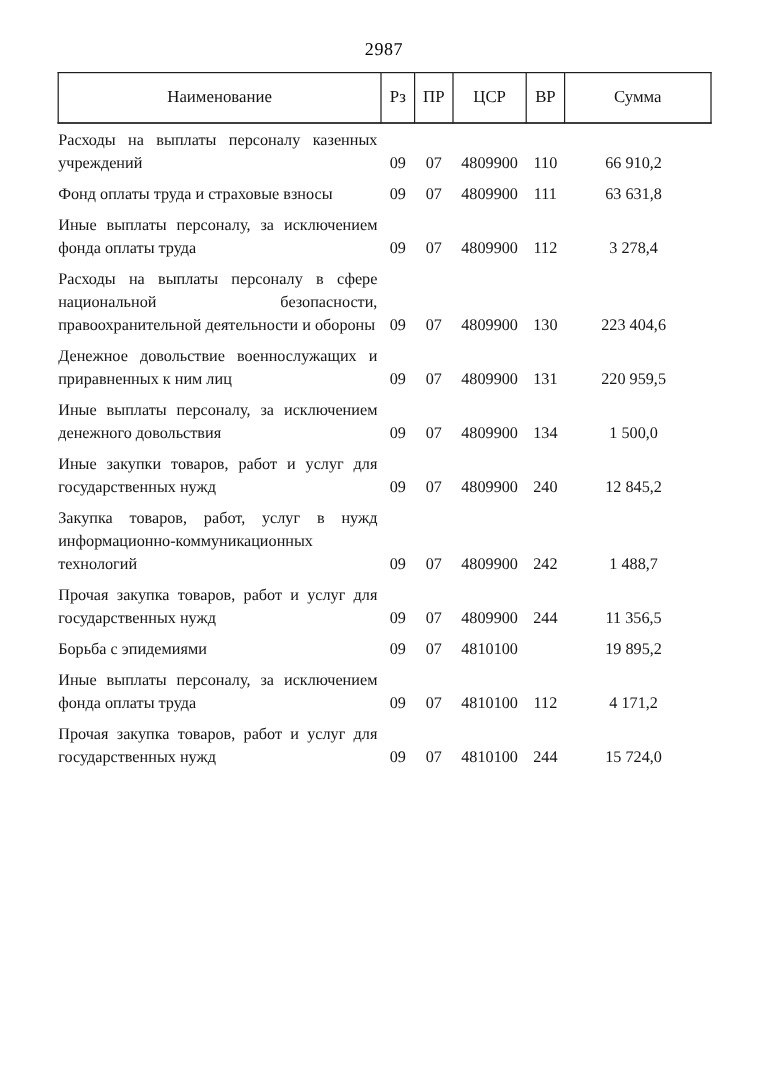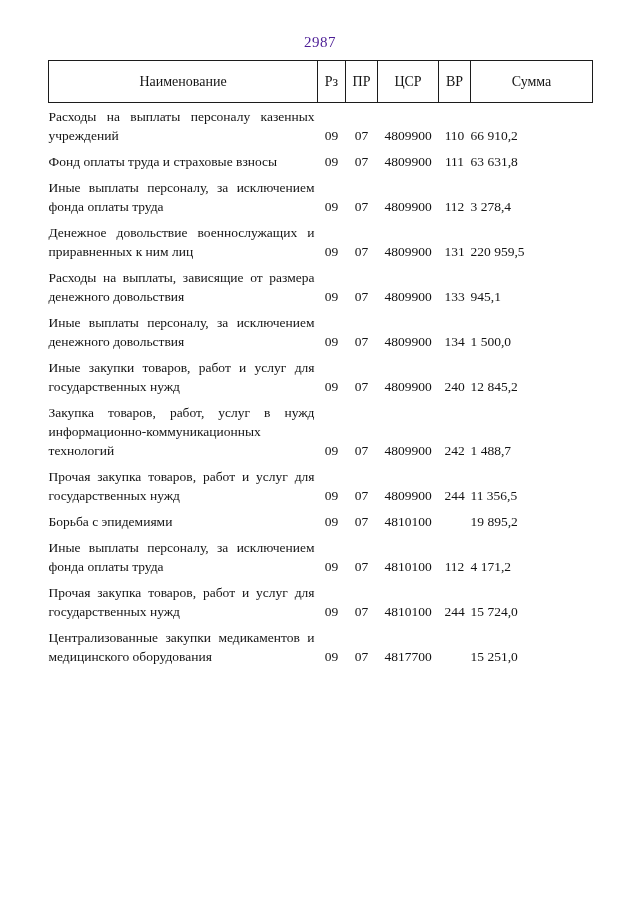--- a/index.html
+++ b/index.html
@@ -16,21 +16,21 @@
     width: 640px;
     height: 905px;
     position: relative;
     background: #fff;
   }
   .page-number {
     text-align: center;
     padding-top: 34px;
     font-size: 15px;
     letter-spacing: 0.5px;
-    color: #4c1d95;
+    color: #000000;
   }
   table.budget-table {
     border-collapse: collapse;
     table-layout: fixed;
     margin: 9px 0 0 48px;
     width: 544px;
     font-size: 13.5px;
   }
   col.c-name { width: 269px; }
   col.c-rz   { width: 28px;  }
@@ -59,21 +59,21 @@
     padding-right: 3px;
   }
   tbody td.cell-rz,
   tbody td.cell-pr,
   tbody td.cell-csr,
   tbody td.cell-vr {
     text-align: center;
     white-space: nowrap;
   }
   tbody td.cell-sum {
-    text-align: left;
+    text-align: center;
     padding-right: 7px;
     white-space: nowrap;
   }
 </style>
 </head>
 <body>
 
 <div class="doc-page">
 
   <div class="page-number">2987</div>
@@ -116,34 +116,34 @@
     </tr>
         <tr>
       <td class="cell-name">Иные выплаты персоналу, за исключением фонда оплаты труда</td>
       <td class="cell-rz">09</td>
       <td class="cell-pr">07</td>
       <td class="cell-csr">4809900</td>
       <td class="cell-vr">112</td>
       <td class="cell-sum">3 278,4</td>
     </tr>
         <tr>
+      <td class="cell-name">Расходы на выплаты персоналу в сфере национальной безопасности, правоохранительной деятельности и обороны</td>
+      <td class="cell-rz">09</td>
+      <td class="cell-pr">07</td>
+      <td class="cell-csr">4809900</td>
+      <td class="cell-vr">130</td>
+      <td class="cell-sum">223 404,6</td>
+    </tr>
+        <tr>
       <td class="cell-name">Денежное довольствие военнослужащих и приравненных к ним лиц</td>
       <td class="cell-rz">09</td>
       <td class="cell-pr">07</td>
       <td class="cell-csr">4809900</td>
       <td class="cell-vr">131</td>
       <td class="cell-sum">220 959,5</td>
-    </tr>
-        <tr>
-      <td class="cell-name">Расходы на выплаты, зависящие от размера денежного довольствия</td>
-      <td class="cell-rz">09</td>
-      <td class="cell-pr">07</td>
-      <td class="cell-csr">4809900</td>
-      <td class="cell-vr">133</td>
-      <td class="cell-sum">945,1</td>
     </tr>
         <tr>
       <td class="cell-name">Иные выплаты персоналу, за исключением денежного довольствия</td>
       <td class="cell-rz">09</td>
       <td class="cell-pr">07</td>
       <td class="cell-csr">4809900</td>
       <td class="cell-vr">134</td>
       <td class="cell-sum">1 500,0</td>
     </tr>
         <tr>
@@ -187,24 +187,16 @@
       <td class="cell-sum">4 171,2</td>
     </tr>
         <tr>
       <td class="cell-name">Прочая закупка товаров, работ и услуг для государственных нужд</td>
       <td class="cell-rz">09</td>
       <td class="cell-pr">07</td>
       <td class="cell-csr">4810100</td>
       <td class="cell-vr">244</td>
       <td class="cell-sum">15 724,0</td>
     </tr>
-        <tr>
-      <td class="cell-name">Централизованные закупки медикаментов и медицинского оборудования</td>
-      <td class="cell-rz">09</td>
-      <td class="cell-pr">07</td>
-      <td class="cell-csr">4817700</td>
-      <td class="cell-vr"></td>
-      <td class="cell-sum">15 251,0</td>
-    </tr>
       </tbody>
   </table>
 
 </div>
 
 </body></html>

